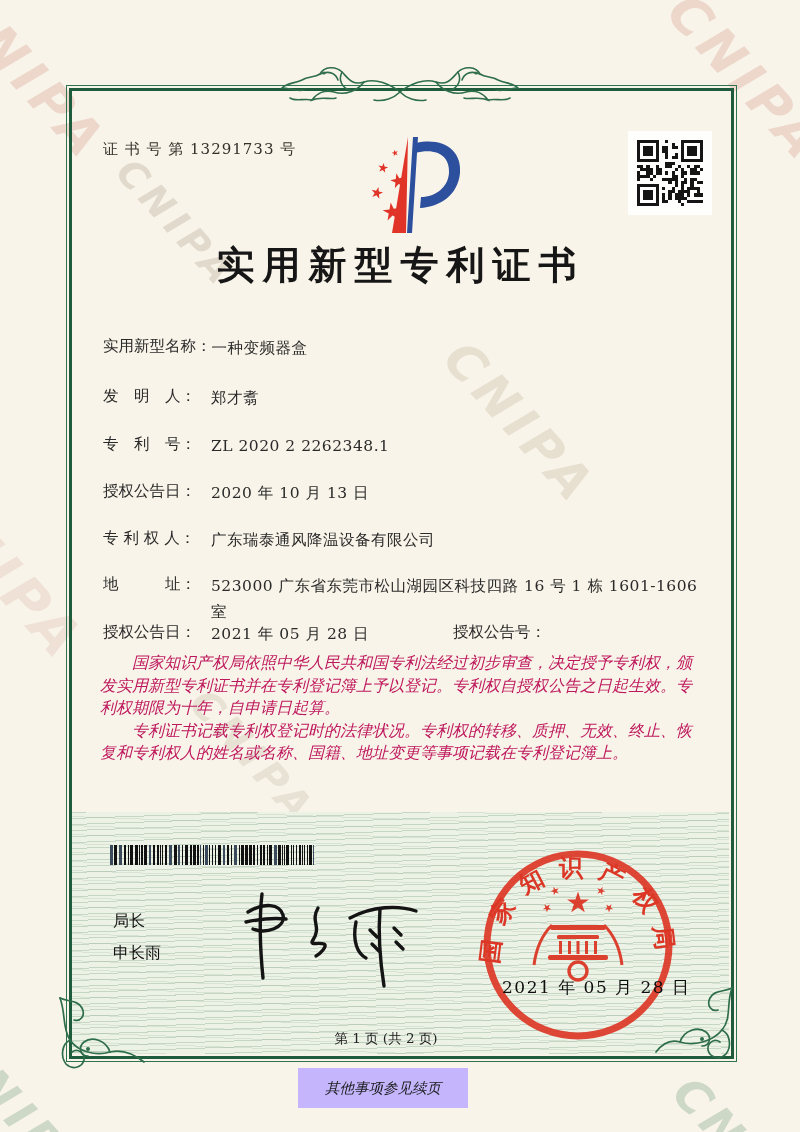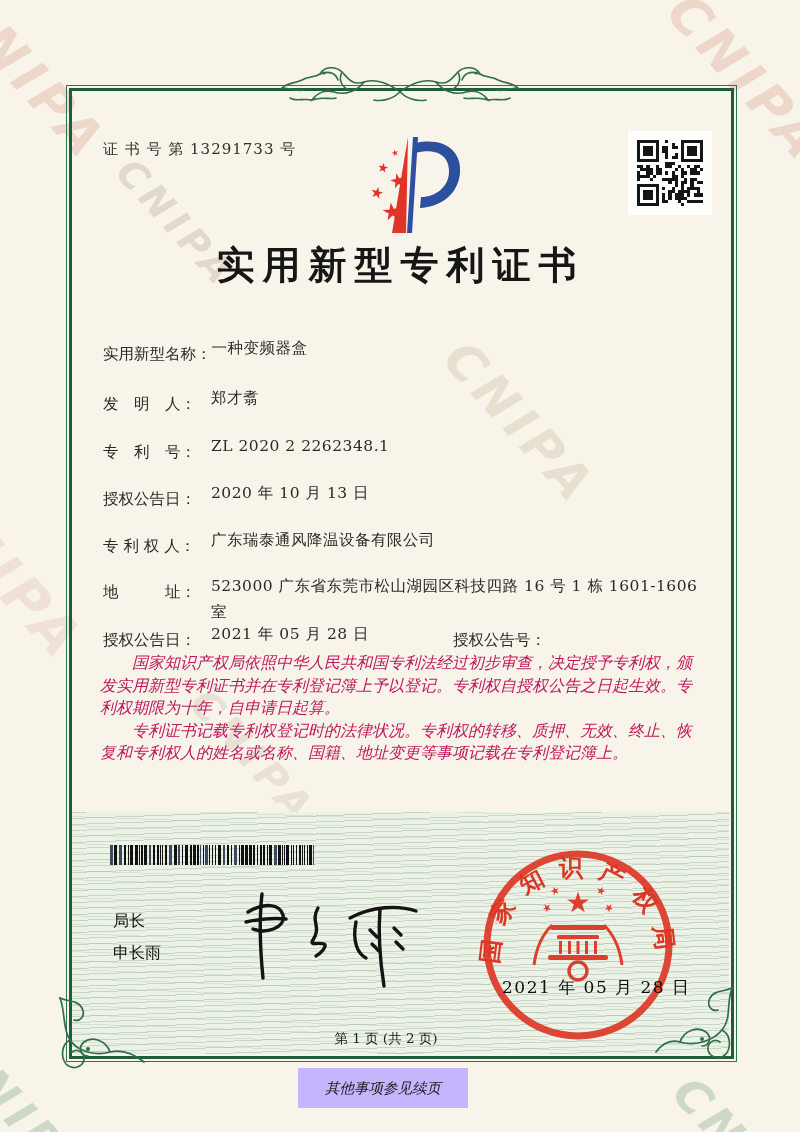--- a/index.html
+++ b/index.html
@@ -26,21 +26,21 @@
   .wm9{left:702px;top:1066px;font-size:46px;color:rgba(150,182,156,.45);}
   
   .cert-no{left:103px;top:140px;font-size:15px;letter-spacing:1px;color:#33302c;}
   .logo{left:350px;top:134px;width:112px;height:102px;}
   .qr-patch{left:628px;top:131px;width:84px;height:84px;background:#fefefc;}
   .qr-patch svg{position:absolute;inset:9px;}
   .title{left:66px;top:240px;width:669px;text-align:center;font-size:38px;font-weight:bold;
          letter-spacing:8px;color:#161616;font-family:Liberation Serif, serif;}
   
   .row{left:103px;width:600px;font-size:15.5px;color:#2a2a2a;display:flex;align-items:flex-start;}
-  .row .lab{flex:0 0 108px;white-space:nowrap;margin-top:8px;}
+  .row .lab{flex:0 0 108px;white-space:nowrap;}
   .row .val{letter-spacing:.5px;line-height:1.65;}
   .r0{top:336px;} .r1{top:386px;} .r2{top:434px;} .r3{top:481px;} .r4{top:528px;}
   .r5{top:574px;} .r5 .val{width:520px;}
   .r6{top:622px;}
   .pair2{margin-left:84px;display:flex;}
   .pair2 .lab{flex:0 0 102px;}
   
   .body-text{left:100px;top:652px;width:604px;font-size:16px;line-height:22.6px;
              color:#be185d;font-style:italic;}
   .body-text p{margin:0;text-indent:2em;}

